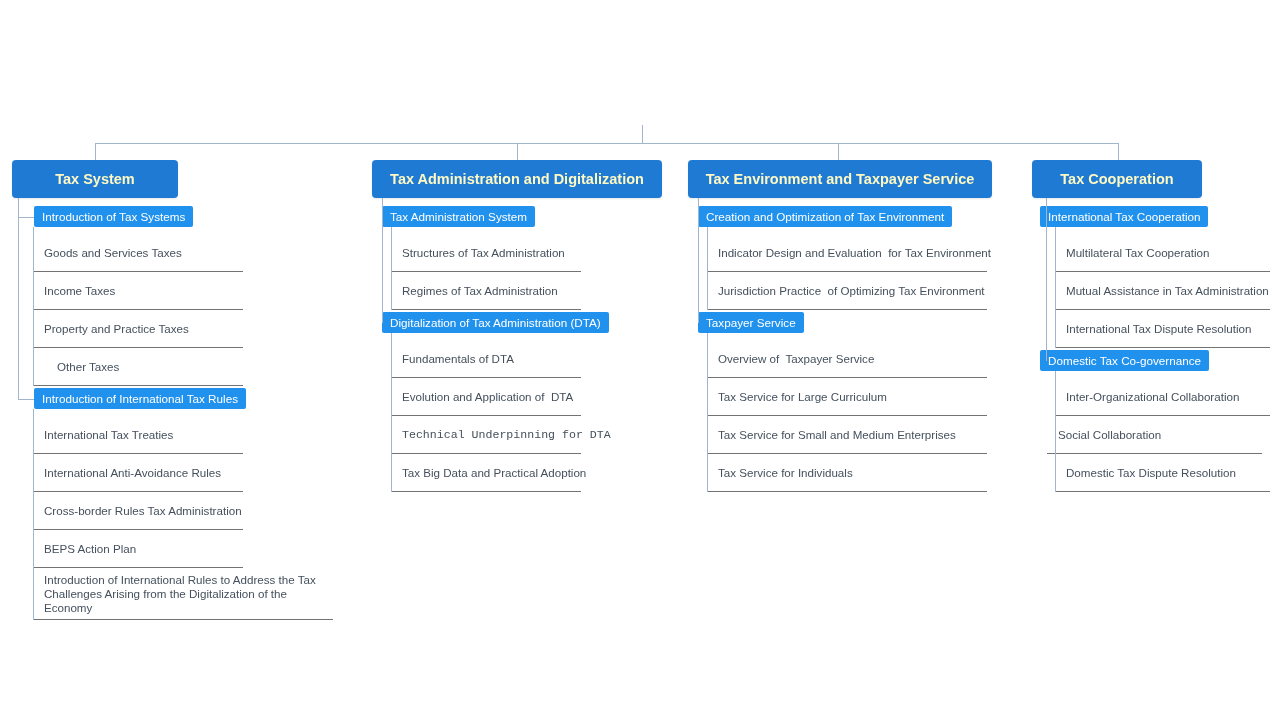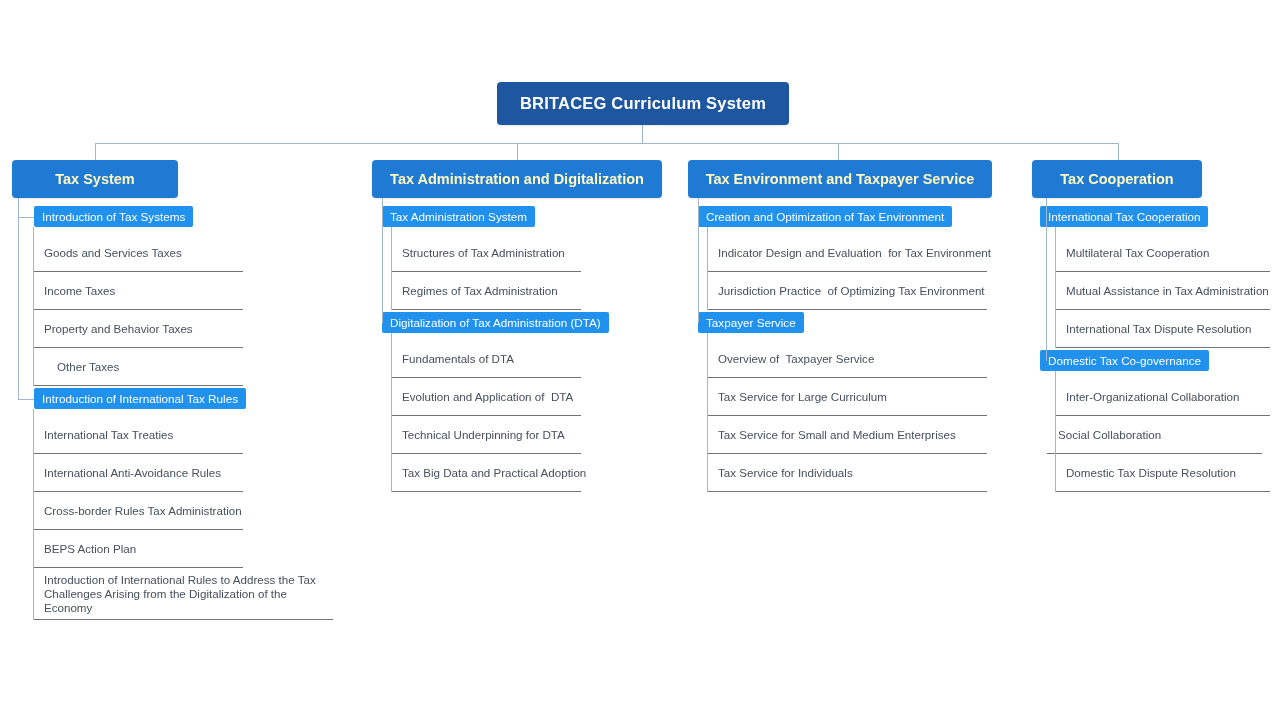--- a/index.html
+++ b/index.html
@@ -109,23 +109,20 @@
     height: 52px;
     white-space: pre-line;
     align-items: center;
   }
 </style>
 </head>
 <body>
 
 <div id="canvas">
 
-  <div class="root-node">
-    <span>BRITACEG Curriculum System</span>
-  </div>
 
   <div class="conn conn-v" style="left:642px; top:125px; height:18px;"></div>
   <div class="conn conn-h" style="left:95px; top:143px; width:1024px;"></div>
 
   <div class="conn conn-v" style="left:95px;  top:143px; height:17px;"></div>
   <div class="conn conn-v" style="left:517px; top:143px; height:17px;"></div>
   <div class="conn conn-v" style="left:838px; top:143px; height:17px;"></div>
   <div class="conn conn-v" style="left:1118px;top:143px; height:17px;"></div>
 
   <div id="branches-layer">
@@ -135,21 +132,21 @@
         </div>
         <div class="group-stub" style="left: 18px; top: 216.5px; width: 22px;"></div>
         <div class="group-title" style="left: 34px; top: 206px;">
           <span>Introduction of Tax Systems</span>
         </div>
         <div class="leaf-stub" style="left: 33px; top: 271px;"></div>
         <div class="leaf" style="left: 33px; top: 234px; width: 210px; height: 38px;"><span>Goods and Services Taxes</span></div>
         <div class="leaf-stub" style="left: 33px; top: 309px;"></div>
         <div class="leaf" style="left: 33px; top: 272px; width: 210px; height: 38px;"><span>Income Taxes</span></div>
         <div class="leaf-stub" style="left: 33px; top: 347px;"></div>
-        <div class="leaf" style="left: 33px; top: 310px; width: 210px; height: 38px;"><span>Property and Behavior Taxes</span></div>
+        <div class="leaf" style="left: 33px; top: 310px; width: 210px; height: 38px;"><span>Property and Practice Taxes</span></div>
         <div class="leaf-stub" style="left: 33px; top: 385px;"></div>
         <div class="leaf" style="left: 33px; top: 348px; width: 210px; height: 38px; padding-left: 24px;"><span>Other Taxes</span></div>
         <div class="group-spine" style="left: 33px; top: 227px; height: 159px;"></div>
         <div class="group-stub" style="left: 18px; top: 398.5px; width: 22px;"></div>
         <div class="group-title" style="left: 34px; top: 388px;">
           <span>Introduction of International Tax Rules</span>
         </div>
         <div class="leaf-stub" style="left: 33px; top: 453px;"></div>
         <div class="leaf" style="left: 33px; top: 416px; width: 210px; height: 38px;"><span>International Tax Treaties</span></div>
         <div class="leaf-stub" style="left: 33px; top: 491px;"></div>
@@ -179,21 +176,21 @@
         <div class="group-spine" style="left: 391px; top: 227px; height: 83px;"></div>
         <div class="group-stub" style="left: 382px; top: 322.5px; width: 6px;"></div>
         <div class="group-title" style="left: 382px; top: 312px;">
           <span>Digitalization of Tax Administration (DTA)</span>
         </div>
         <div class="leaf-stub" style="left: 391px; top: 377px;"></div>
         <div class="leaf" style="left: 391px; top: 340px; width: 190px; height: 38px;"><span>Fundamentals of DTA</span></div>
         <div class="leaf-stub" style="left: 391px; top: 415px;"></div>
         <div class="leaf" style="left: 391px; top: 378px; width: 190px; height: 38px;"><span>Evolution and Application of  DTA</span></div>
         <div class="leaf-stub" style="left: 391px; top: 453px;"></div>
-        <div class="leaf" style="left: 391px; top: 416px; width: 190px; height: 38px;"><span>Technical Underpinning for DTA</span></div>
+        <div class="leaf" style="left: 391px; top: 416px; width: 190px; height: 38px; font-family: Liberation Mono, monospace;"><span>Technical Underpinning for DTA</span></div>
         <div class="leaf-stub" style="left: 391px; top: 491px;"></div>
         <div class="leaf" style="left: 391px; top: 454px; width: 190px; height: 38px;"><span>Tax Big Data and Practical Adoption</span></div>
         <div class="group-spine" style="left: 391px; top: 333px; height: 159px;"></div>
         <div class="branch-spine" style="left: 382px; top: 198px; height: 124.5px;"></div>
       </div>
       <div class="branch" style="left: 0px; top: 0px;">
         <div class="branch-header" style="left: 688px; top: 160px; width: 304px;">
           <span>Tax Environment and Taxpayer Service</span>
         </div>
         <div class="group-stub" style="left: 698px; top: 216.5px; width: 6px;"></div>

